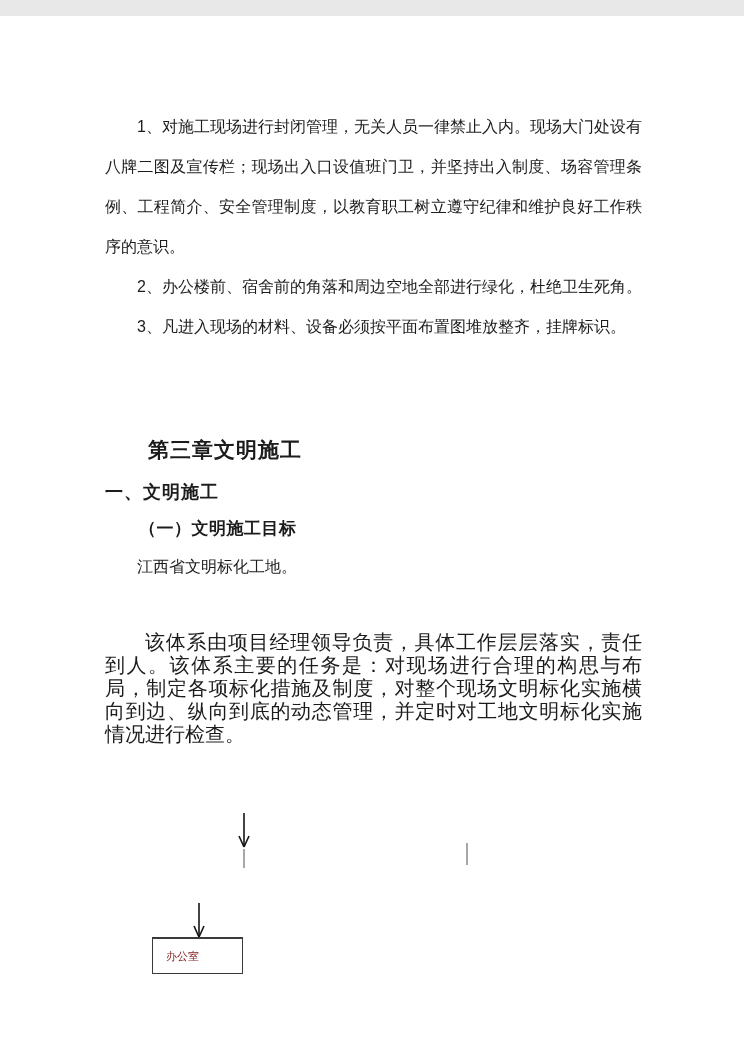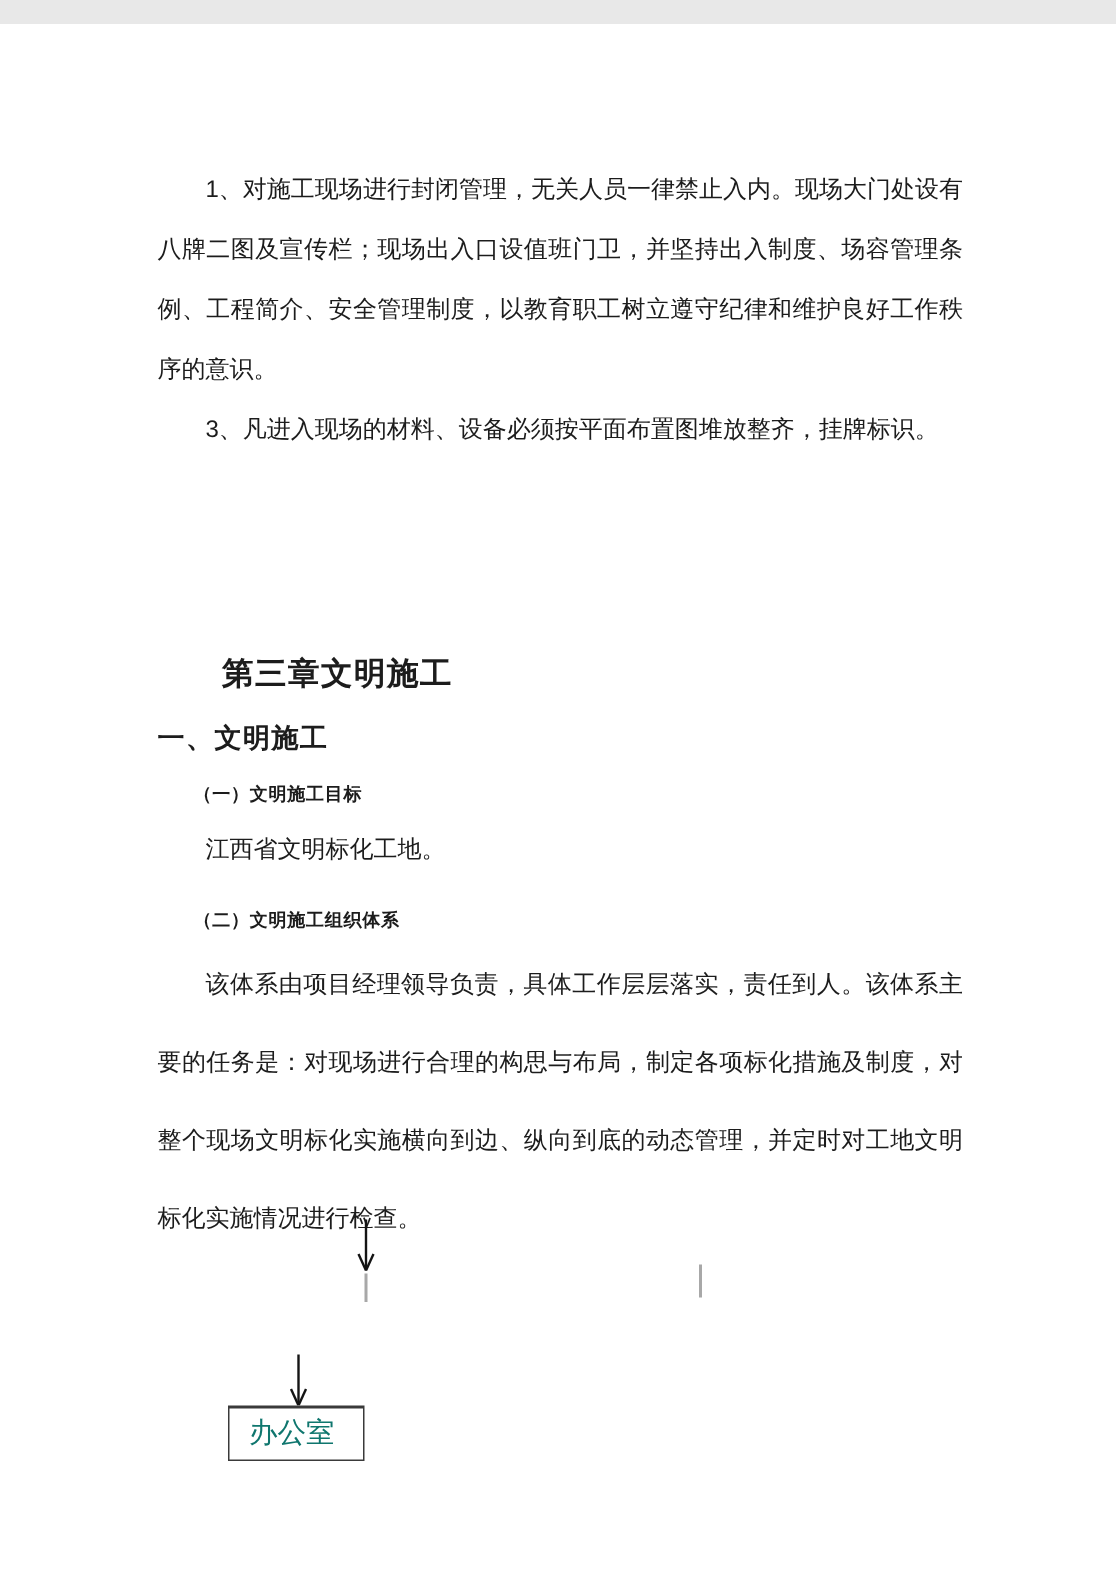--- a/index.html
+++ b/index.html
@@ -40,43 +40,43 @@
     left: 105px;
     top: 463px;
     font-size: 18px;
     font-weight: bold;
     line-height: 26px;
     letter-spacing: 1px;
   }
   .sub-heading {
     left: 105px;
     width: 537px;
-    font-size: 12px;
+    font-size: 17px;
     font-weight: bold;
     line-height: 22px;
     text-indent: 2em;
     letter-spacing: 0.5px;
   }
   .sub-heading.h-1 { top: 502px; }
   .sub-heading.h-2 { top: 586px; }
 
   .single-line {
     left: 105px;
     top: 531px;
     width: 537px;
     font-size: 16px;
     line-height: 40px;
     text-indent: 2em;
   }
   .body-text-2 {
     left: 105px;
     top: 615px;
     width: 537px;
-    font-size: 16px;
-    line-height: 52px;
+    font-size: 20px;
+    line-height: 23px;
     text-align: justify;
   }
   .body-text-2 p { text-indent: 2em; }
 
   
   .connector {
     width: 2px;
     background: #a8a8a8;
   }
   .connector.c-1 { left: 243px; top: 833px; height: 19px; }
@@ -90,44 +90,44 @@
     top: 921px;
     width: 91px;
     height: 37px;
     border: 1px solid #3a3a3a;
     border-top-width: 2px;
     background: #ffffff;
   }
   .office-box .label {
     display: block;
     padding: 7px 0 0 13px;
-    font-size: 19px;
+    font-size: 11px;
     line-height: 20px;
-    color: #0f766e;
+    color: #7f1d1d;
   }
 </style>
 </head>
 <body>
 
 <div class="page">
 
   <div class="abs body-text">
     <p>1、对施工现场进行封闭管理，无关人员一律禁止入内。现场大门处设有八牌二图及宣传栏；现场出入口设值班门卫，并坚持出入制度、场容管理条例、工程简介、安全管理制度，以教育职工树立遵守纪律和维护良好工作秩序的意识。</p>
+    <p>2、办公楼前、宿舍前的角落和周边空地全部进行绿化，杜绝卫生死角。</p>
     <p>3、凡进入现场的材料、设备必须按平面布置图堆放整齐，挂牌标识。</p>
   </div>
 
   <h1 class="abs chapter-heading">第三章文明施工</h1>
 
   <h2 class="abs section-heading">一、文明施工</h2>
 
   <h3 class="abs sub-heading h-1">（一）文明施工目标</h3>
 
   <p class="abs single-line">江西省文明标化工地。</p>
 
-  <h3 class="abs sub-heading h-2">（二）文明施工组织体系</h3>
 
   <div class="abs body-text-2">
     <p>该体系由项目经理领导负责，具体工作层层落实，责任到人。该体系主要的任务是：对现场进行合理的构思与布局，制定各项标化措施及制度，对整个现场文明标化实施横向到边、纵向到底的动态管理，并定时对工地文明标化实施情况进行检查。</p>
   </div>
 
   <svg class="abs arrow-1" width="16" height="38" viewBox="0 0 16 38">
     <line x1="8" y1="1" x2="8" y2="34" stroke="#141414" stroke-width="1.6"></line>
     <line x1="8" y1="35" x2="3" y2="24" stroke="#141414" stroke-width="1.6"></line>
     <line x1="8" y1="35" x2="13" y2="24" stroke="#141414" stroke-width="1.6"></line>
   </svg>

